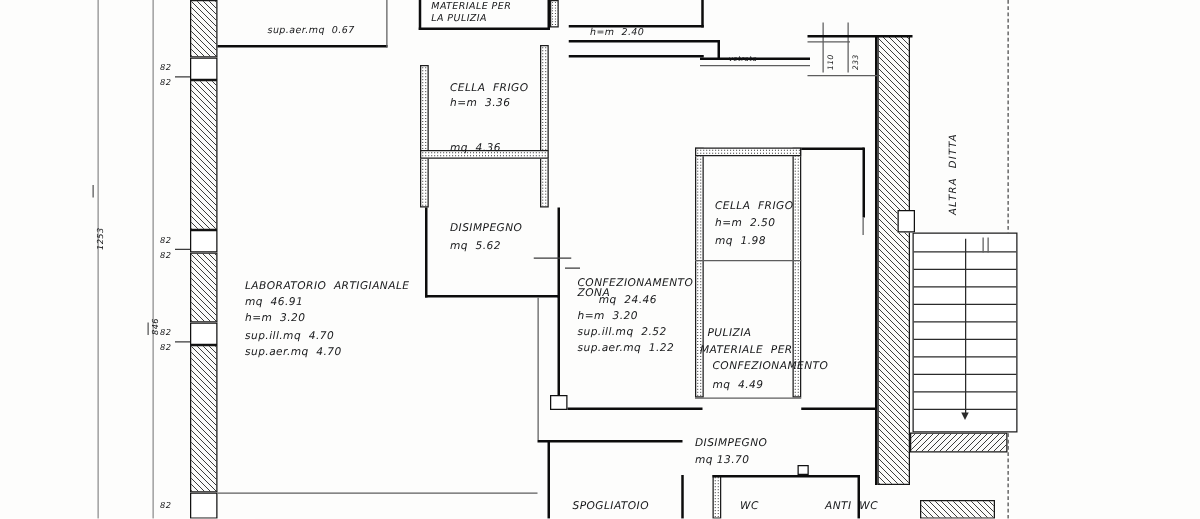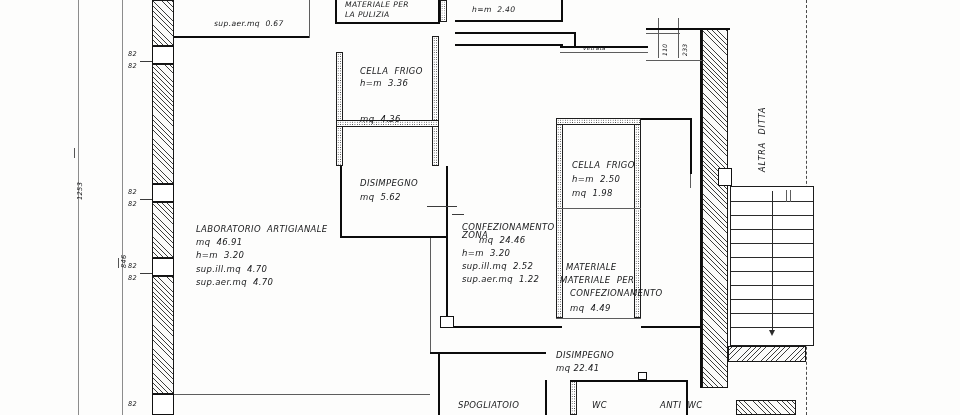--- a/index.html
+++ b/index.html
@@ -126,21 +126,21 @@
   <div class="lbl sm" style="left:214px;top:3px;margin-top:16px;">sup.aer.mq  0.67</div>
 
   <div class="ln vln thk" style="left:335px;top:0;height:24px;width:2px;"></div>
   <div class="ln hln thk" style="left:335px;top:22px;width:105px;height:2px;"></div>
   <div class="ln vln thk" style="left:438px;top:0;height:24px;width:2px;"></div>
   <div class="lbl sm" style="left:345px;top:0px;">MATERIALE PER</div>
   <div class="lbl sm" style="left:345px;top:10px;">LA PULIZIA</div>
 
   <div class="ln hln thk" style="left:455px;top:20px;width:108px;height:2px;"></div>
   <div class="ln vln thk" style="left:561px;top:0;height:22px;width:2px;"></div>
-  <div class="lbl sm" style="left:472px;top:5px;">h=m  2.40</div>
+  <div class="lbl sm" style="left:472px;top:21px;">h=m  2.40</div>
 
   <div class="stipv" style="left:440px;top:0;width:7px;height:22px;border:1px solid #1d1d1d;box-sizing:border-box;"></div>
 
   <div class="ln hln thk" style="left:455px;top:32px;width:120px;height:2px;"></div>
   <div class="ln hln thk" style="left:455px;top:44px;width:108px;height:2px;"></div>
   <div class="ln hln thk" style="left:560px;top:46px;width:88px;height:2px;"></div>
   <div class="ln hln thin" style="left:560px;top:52px;width:88px;height:1px;"></div>
   <div class="ln vln thk" style="left:574px;top:32px;height:16px;width:2px;"></div>
   <div class="lbl xs" style="left:583px;top:44px;font-size:5.6px;">vetrata</div>
 
@@ -211,31 +211,31 @@
 
   <div class="stip" style="left:556px;top:118px;width:7px;height:200px;"></div>
   <div class="stip" style="left:634px;top:118px;width:7px;height:200px;"></div>
   <div class="stip" style="left:556px;top:118px;width:85px;height:7px;"></div>
   <div class="ln hln thin" style="left:556px;top:208px;width:85px;"></div>
   <div class="ln hln thin" style="left:556px;top:318px;width:85px;"></div>
   <div class="lbl" style="left:572px;top:160px;">CELLA  FRIGO</div>
   <div class="lbl" style="left:572px;top:174px;">h=m  2.50</div>
   <div class="lbl" style="left:572px;top:188px;">mq  1.98</div>
 
-  <div class="lbl" style="left:566px;top:262px;">MATERIALE</div>
+  <div class="lbl" style="left:566px;top:262px;">PULIZIA</div>
   <div class="lbl" style="left:560px;top:275px;">MATERIALE  PER</div>
   <div class="lbl" style="left:570px;top:288px;">CONFEZIONAMENTO</div>
   <div class="lbl" style="left:570px;top:303px;">mq  4.49</div>
 
   <div class="ln hln thk" style="left:641px;top:326px;width:60px;height:2px;"></div>
   <div class="ln vln thk" style="left:690px;top:118px;height:56px;width:2px;"></div>
   <div class="ln hln thk" style="left:641px;top:118px;width:50px;height:2px;"></div>
 
   <div class="lbl" style="left:556px;top:350px;">DISIMPEGNO</div>
-  <div class="lbl" style="left:556px;top:363px;">mq 22.41</div>
+  <div class="lbl" style="left:556px;top:363px;">mq 13.70</div>
 
   <div class="ln hln thk" style="left:430px;top:352px;width:116px;height:2px;"></div>
   <div class="ln vln thk" style="left:438px;top:352px;height:63px;width:2px;"></div>
   <div class="ln vln thk" style="left:545px;top:380px;height:35px;width:2px;"></div>
   <div class="stip" style="left:570px;top:380px;width:7px;height:35px;"></div>
   <div class="ln hln thk" style="left:570px;top:380px;width:118px;height:2px;"></div>
   <div class="ln vln thk" style="left:686px;top:380px;height:35px;width:2px;"></div>
   <div class="blk" style="left:638px;top:372px;width:9px;height:8px;"></div>
 
   <div class="lbl" style="left:458px;top:400px;">SPOGLIATOIO</div>

